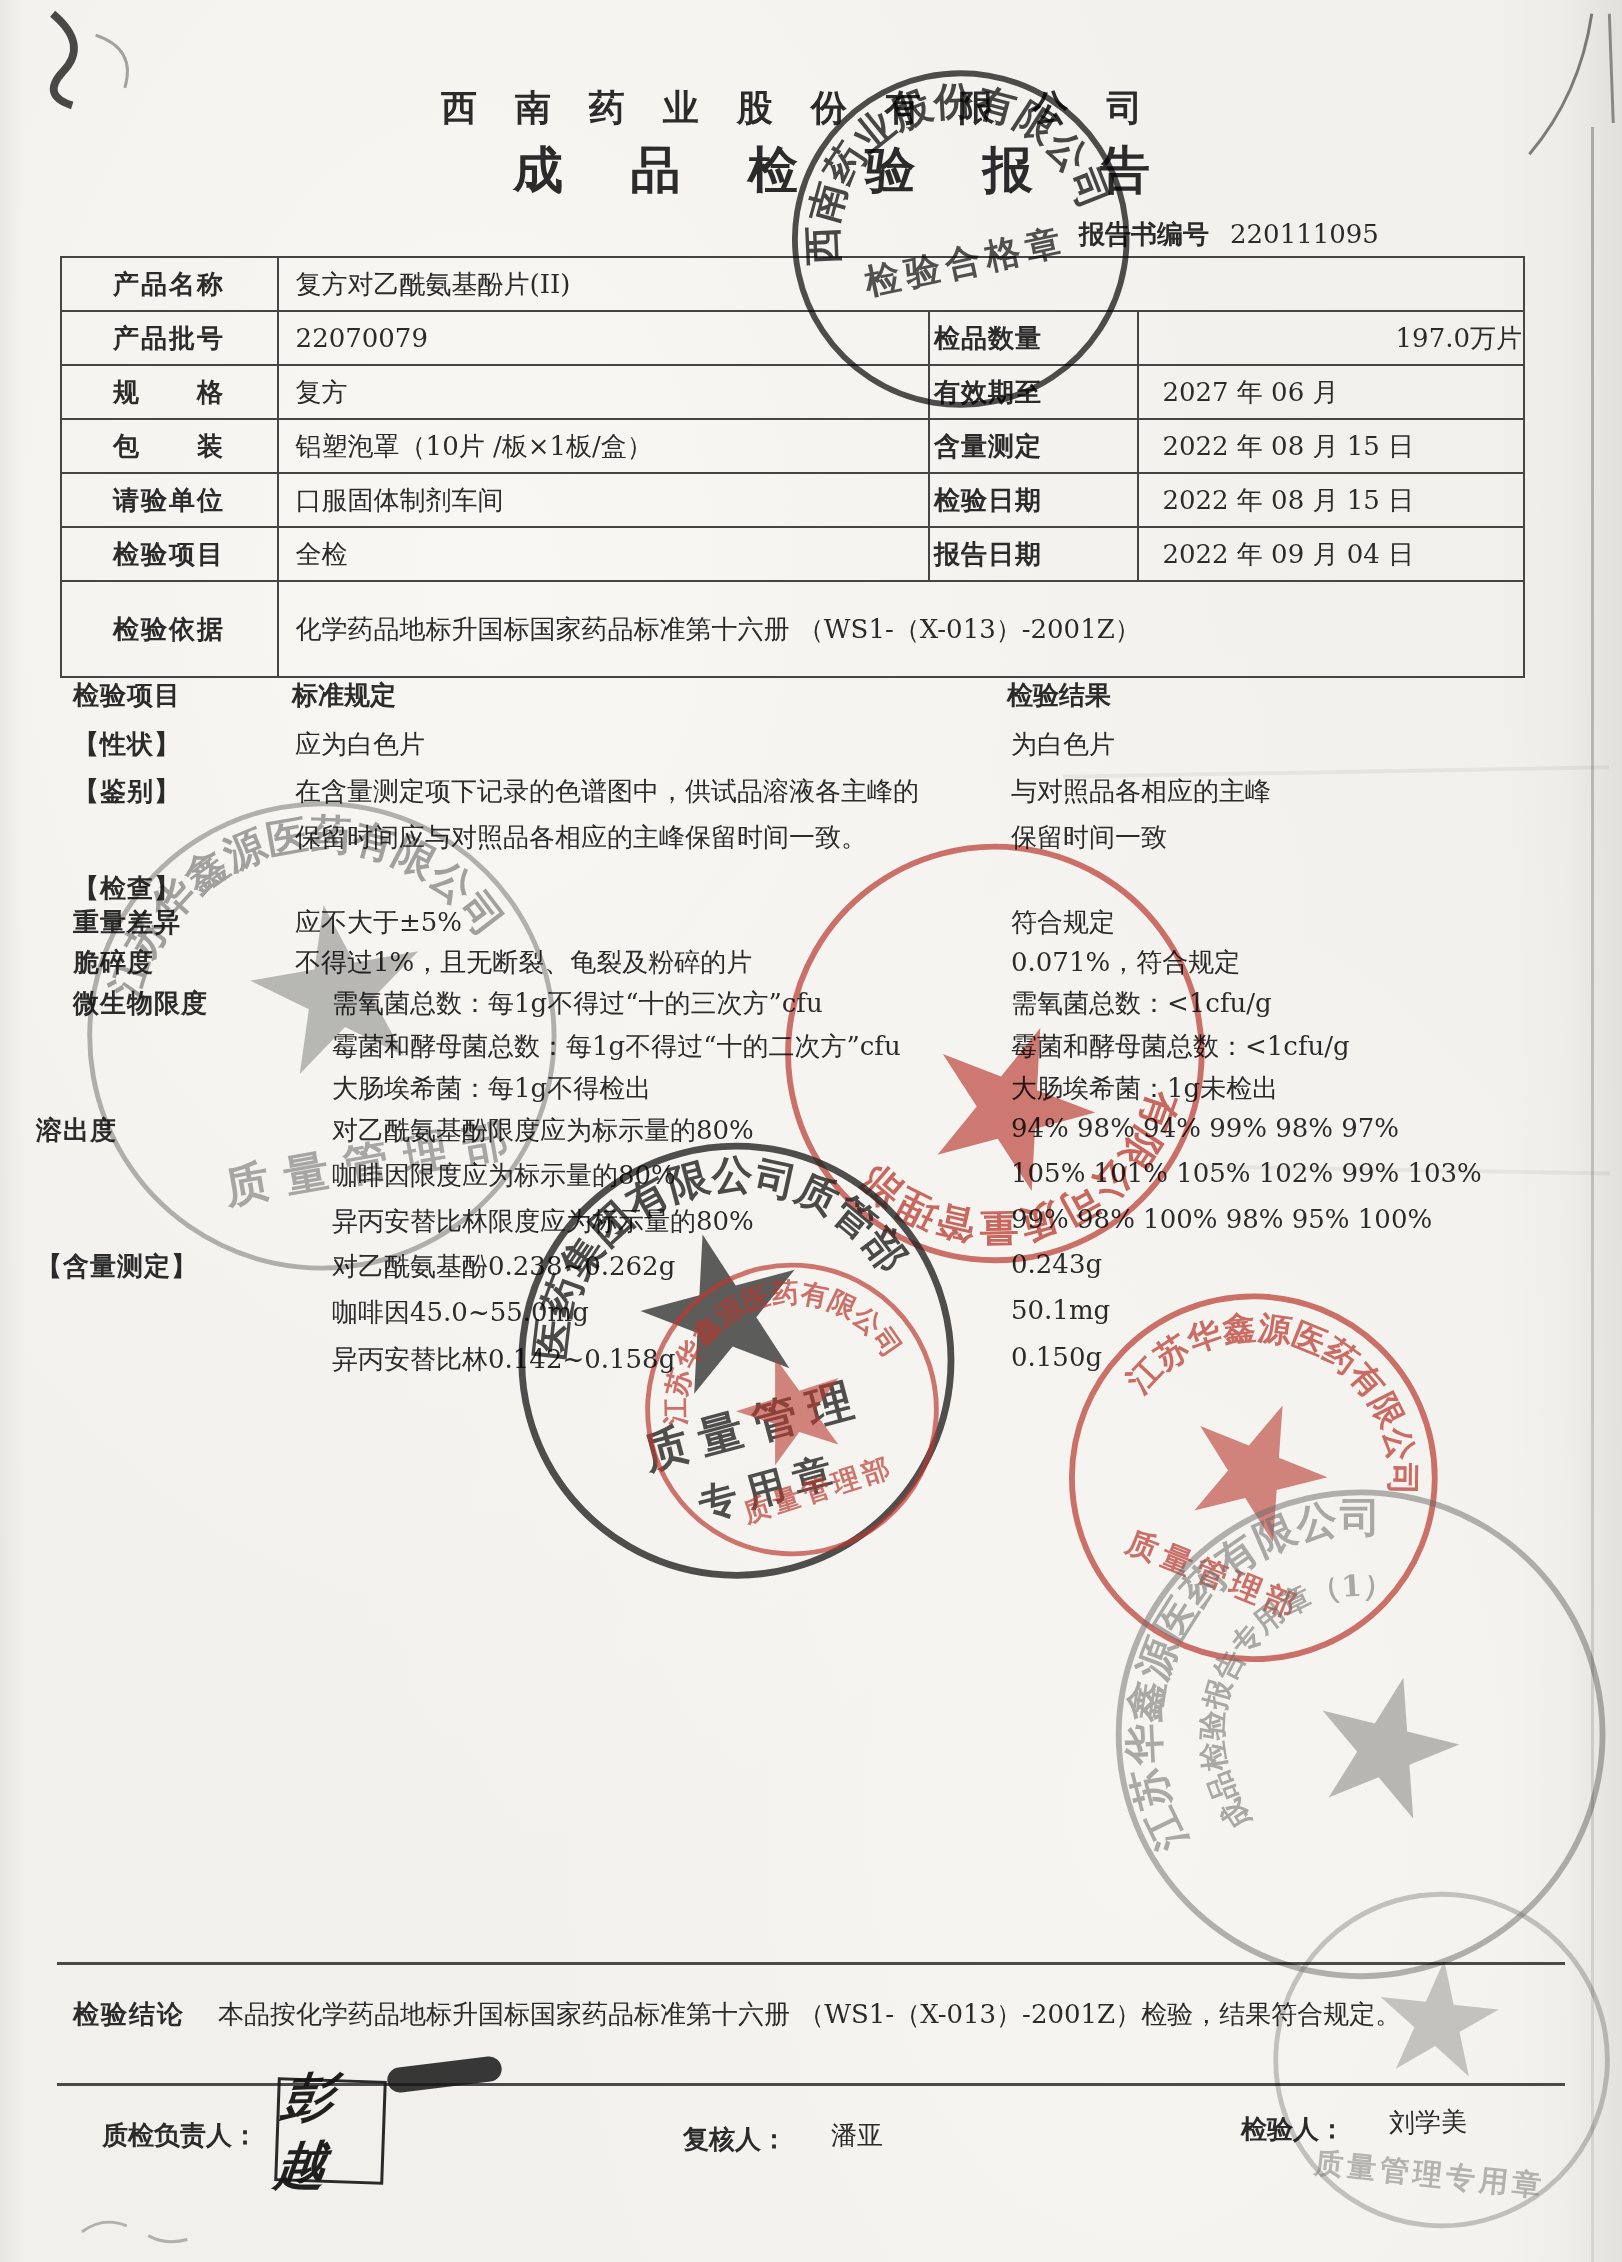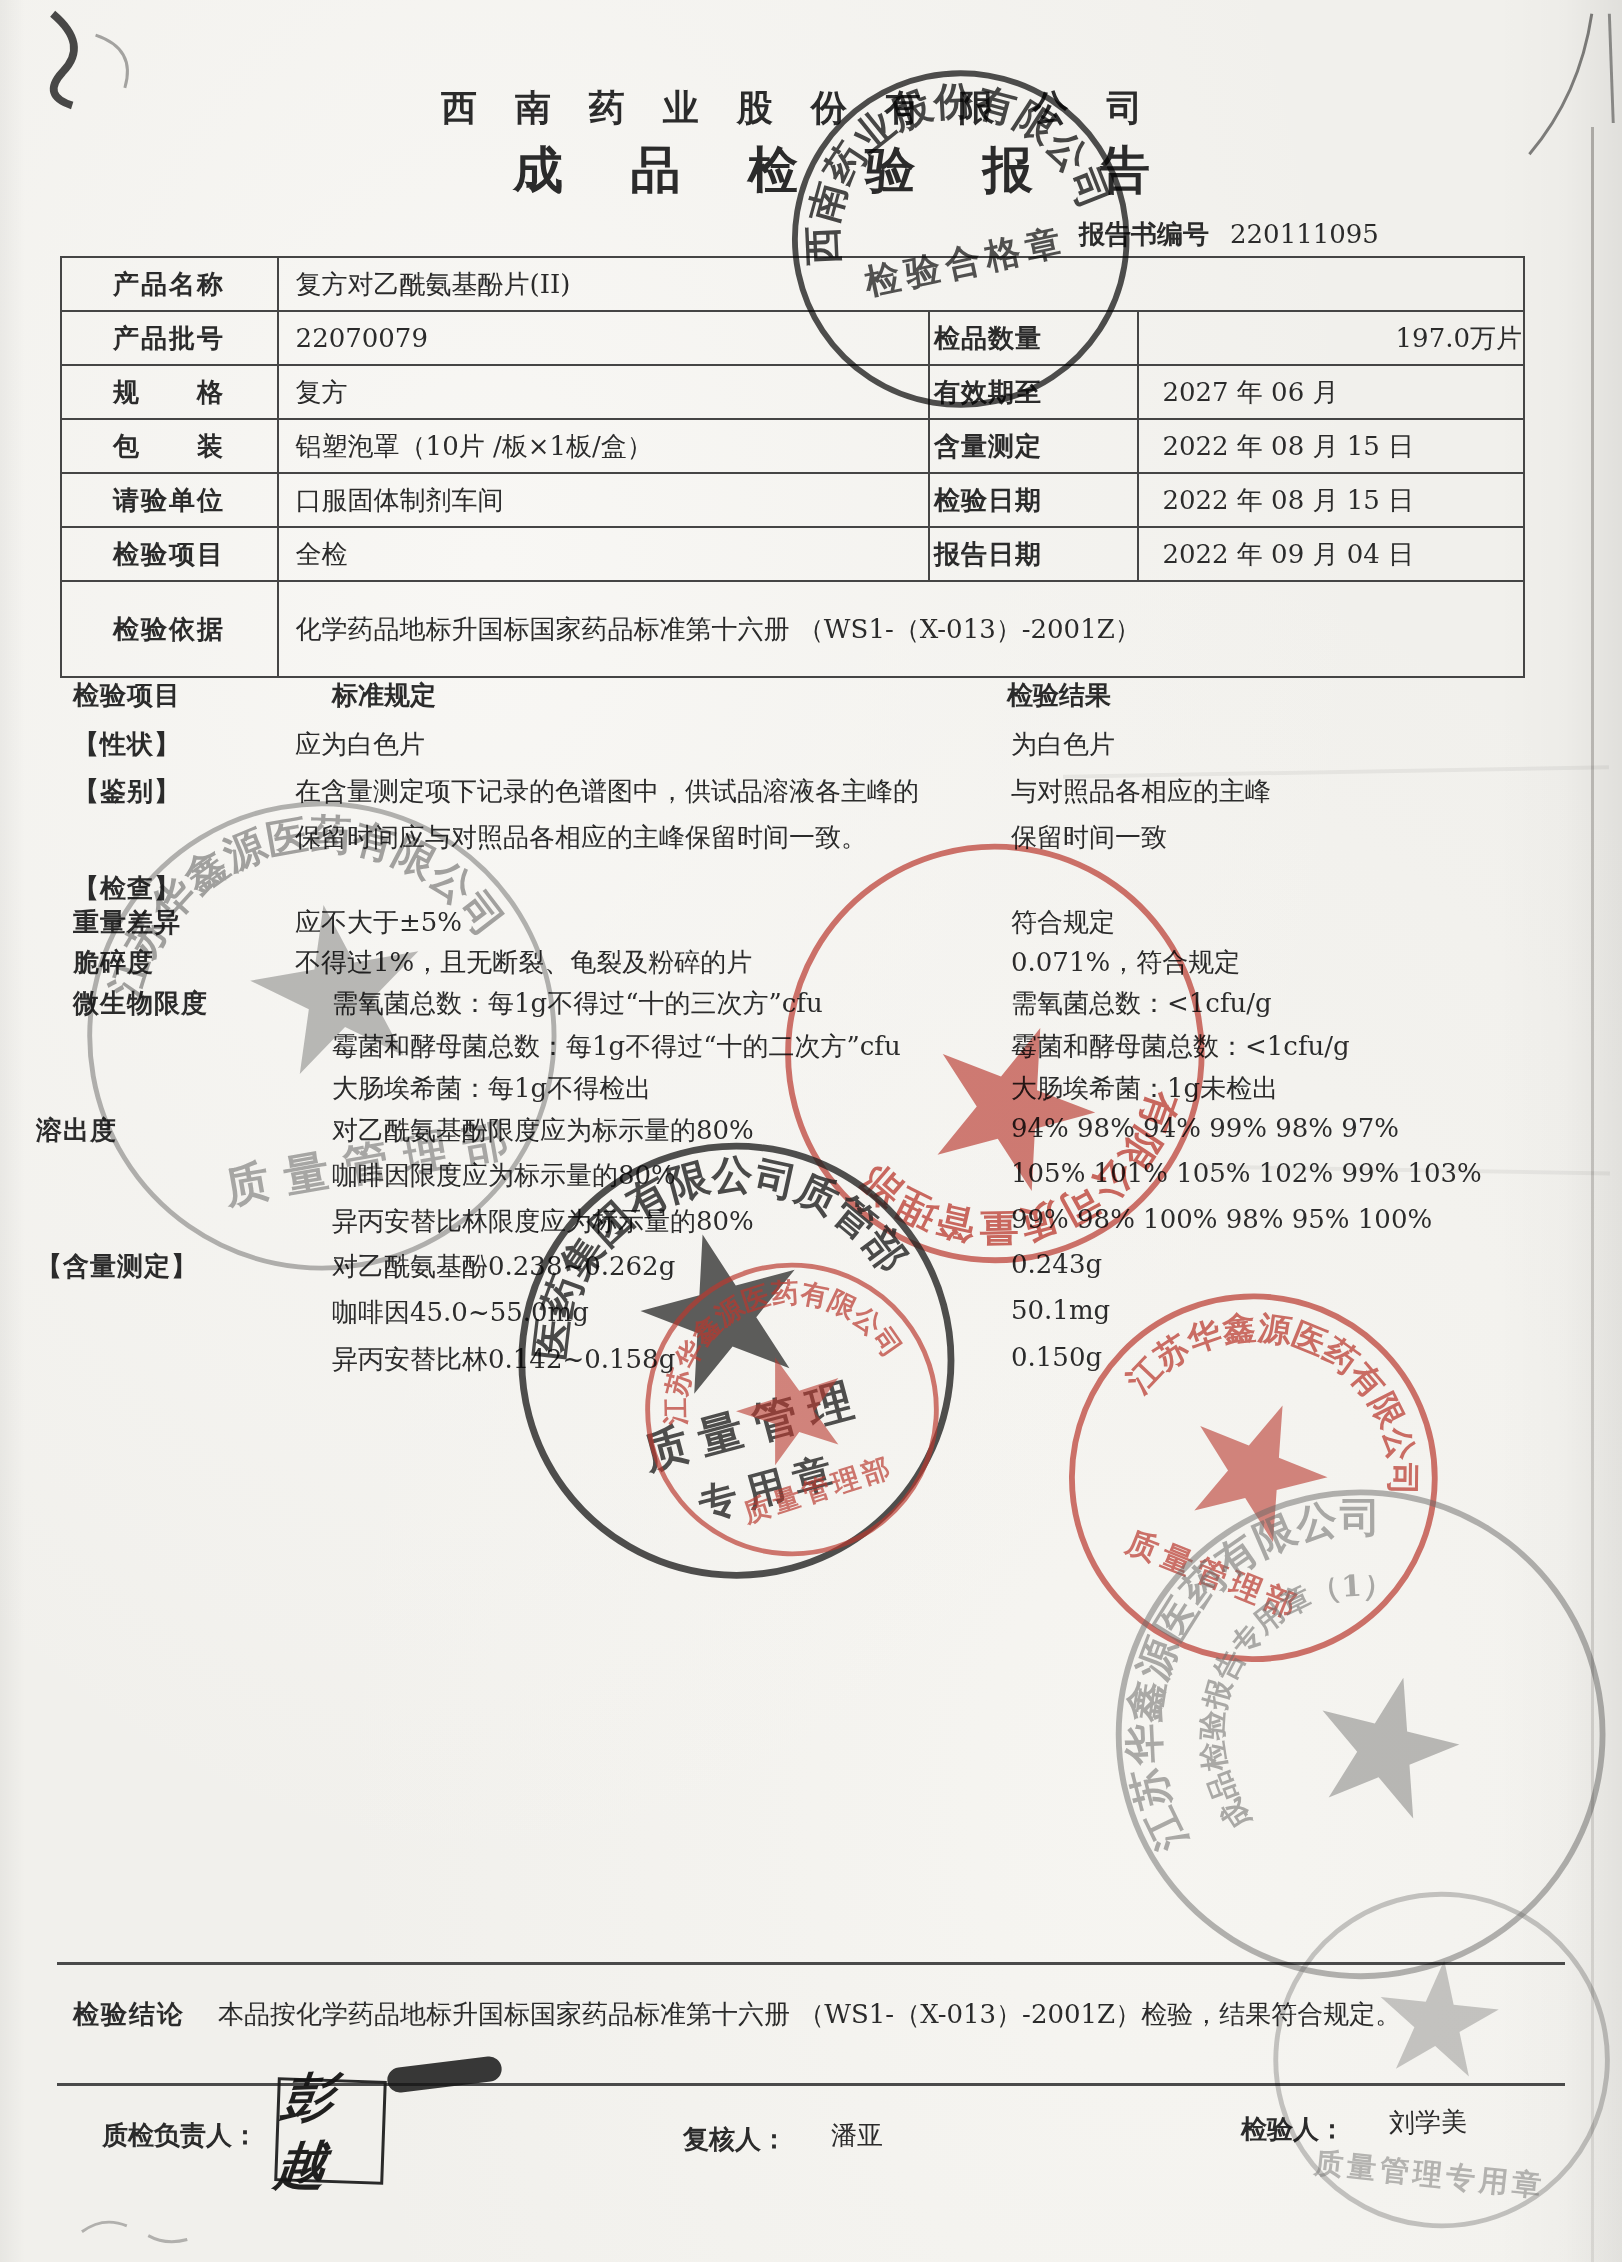--- a/index.html
+++ b/index.html
@@ -36,21 +36,21 @@
   td.val2{padding-left:23.4px;}
   td.val2.center{padding-left:0;text-align:right;}
 
   
   .results{position:absolute;left:73px;top:678px;width:1502px;height:712px;font-size:26px;}
   .rrow{position:absolute;left:0;width:100%;height:35px;white-space:nowrap;}
   .rrow .c-item{position:absolute;left:0;font-weight:700;letter-spacing:1px;}
   .rrow .c-std{position:absolute;left:222px;}
   .rrow.indent .c-std{left:259px;}
   .rrow .c-res{position:absolute;left:938px;}
-  .rrow.hdr .c-std{left:219px;font-weight:700;margin-left:40px;}
+  .rrow.hdr .c-std{left:219px;font-weight:700;}
   .rrow.hdr .c-res{left:934px;font-weight:700;}
 
   
   .rule{position:absolute;left:57px;width:1508px;height:2.9px;background:#4a4a4a;}
   .conclusion{position:absolute;left:73px;top:1997px;font-size:26px;white-space:nowrap;}
   .conclusion .lab{font-weight:700;letter-spacing:2px;margin-right:33px;}
   .sig{position:absolute;font-size:26px;white-space:nowrap;}
   .sig.labl{font-weight:700;}
   .sig-seal{position:absolute;left:276px;top:2079px;width:103px;height:98px;
     border:3.9px solid rgba(25,25,25,0.92);transform:rotate(2deg);

